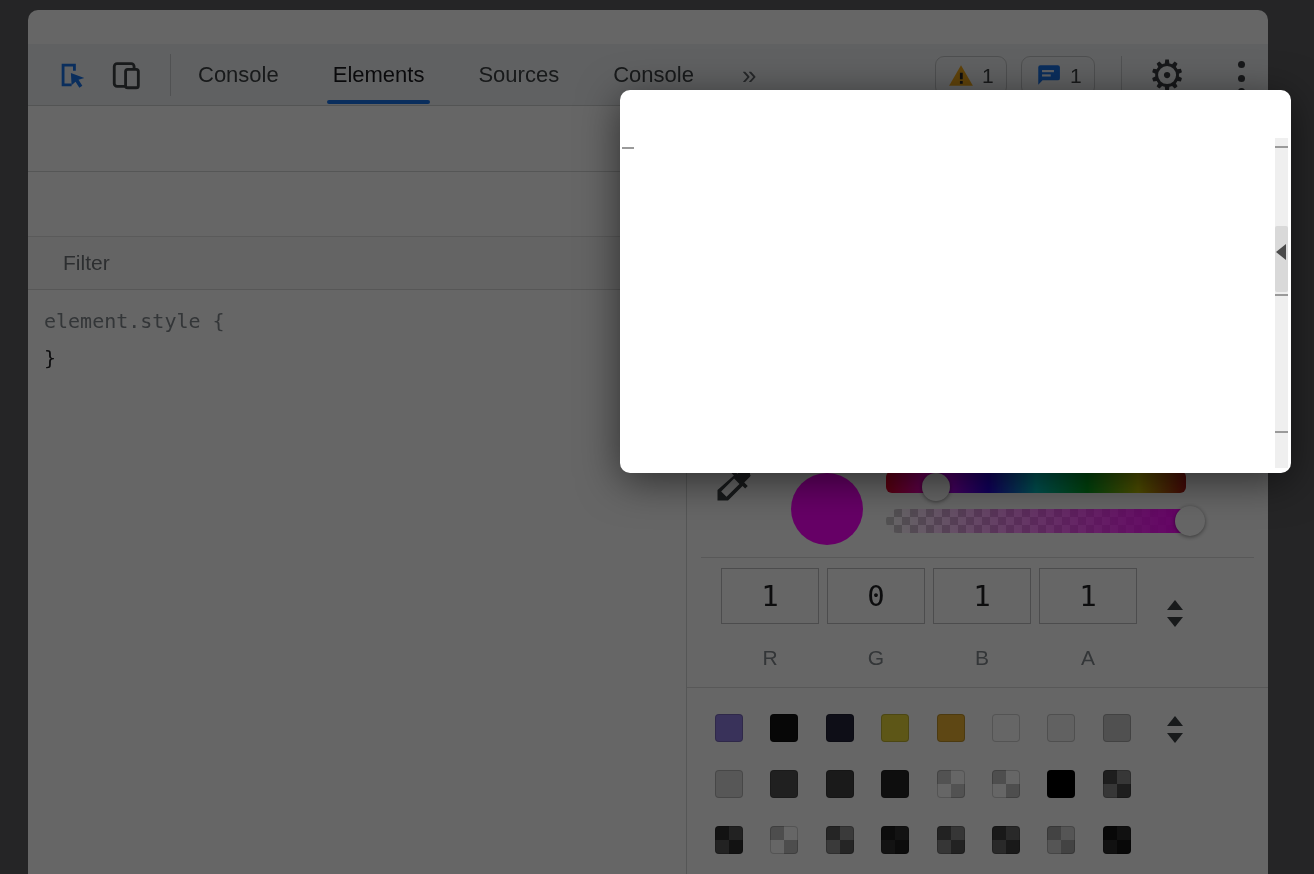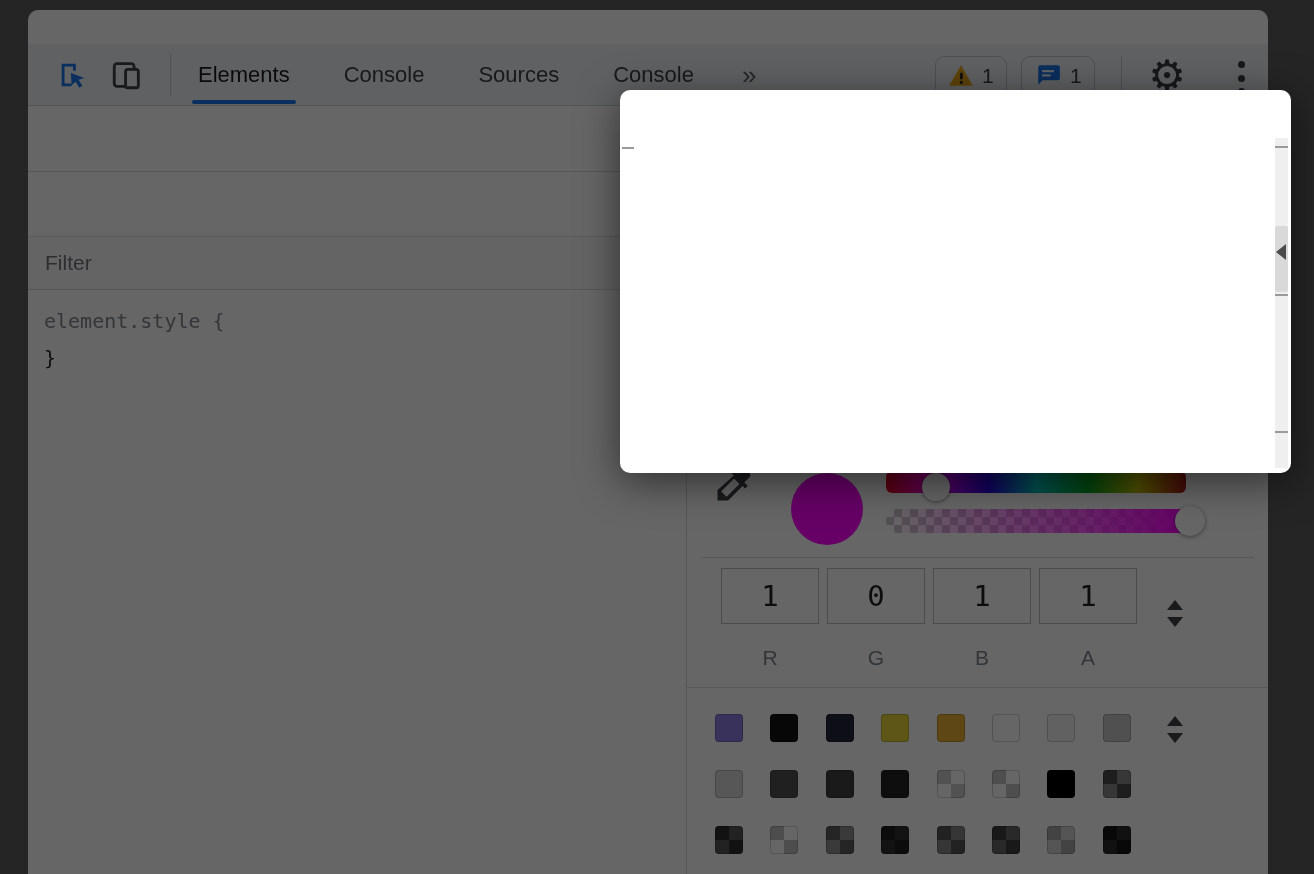--- a/index.html
+++ b/index.html
@@ -45,21 +45,21 @@
           display:flex; align-items:center; justify-content:center; font-family:"DejaVu Sans", sans-serif; }
   .dots { position:absolute; left:1196px; top:16px; width:34px; height:36px; display:flex; flex-direction:column;
           align-items:center; justify-content:space-between; padding:1px 0; }
   .dots i { width:7px; height:7px; border-radius:50%; background:#3a3d40; }
 
   
   .divider-h { position:absolute; left:0; width:100%; height:1px; background:#d4d6d7; }
   .dom-area { position:absolute; left:0; top:97px; width:100%; height:64px; background:#ffffff; }
   .filter-row { position:absolute; left:0; top:226px; width:100%; height:54px; background:#fbfbfb;
                 border-top:1px solid #e0e0e0; border-bottom:1px solid #dadada; display:flex; align-items:center; }
-  .filter-text { margin-left:17px; font-size:21px; color:#6f7377; }
+  .filter-text { margin-left:35px; font-size:21px; color:#6f7377; }
 
   .code { position:absolute; left:16px; top:293px; width:580px; overflow:hidden;
           font-family:"DejaVu Sans Mono", monospace; font-size:20px; color:#202124; }
   .code-line { height:37px; line-height:37px; white-space:nowrap; }
   .selector { color:#80868b; }
   .prop-line { padding-left:48px; }
   .prop { color:#c80000; }
   .expand-arrow { display:inline-block; margin:0 8px 0 10px; color:#6f7377; font-size:14px; }
   .css-swatch { display:inline-block; width:19px; height:19px; vertical-align:-2px; margin-right:4px;
                 border:1px solid #8a8a8a; }
@@ -123,25 +123,25 @@
         </div>
         <div class="tb-icon device">
           <svg width="34" height="34" viewBox="0 0 24 24">
             <rect x="3" y="4" width="14" height="16" rx="2" fill="none" stroke="#3c4043" stroke-width="2"></rect>
             <rect x="11" y="8" width="9" height="13" rx="1.5" fill="#f1f3f4" stroke="#3c4043" stroke-width="2"></rect>
           </svg>
         </div>
         <div class="tb-sep sep1"></div>
 
         <div class="tabs">
+          <div class="tab">
+              <span>Console</span>
+            </div>
           <div class="tab active">
               <span>Elements</span>
-            </div>
-          <div class="tab">
-              <span>Console</span>
             </div>
           <div class="tab">
               <span>Sources</span>
             </div>
           <div class="tab">
               <span>Console</span>
             </div>
           <div class="tab more-tabs">
               <span>»</span>
             </div>

